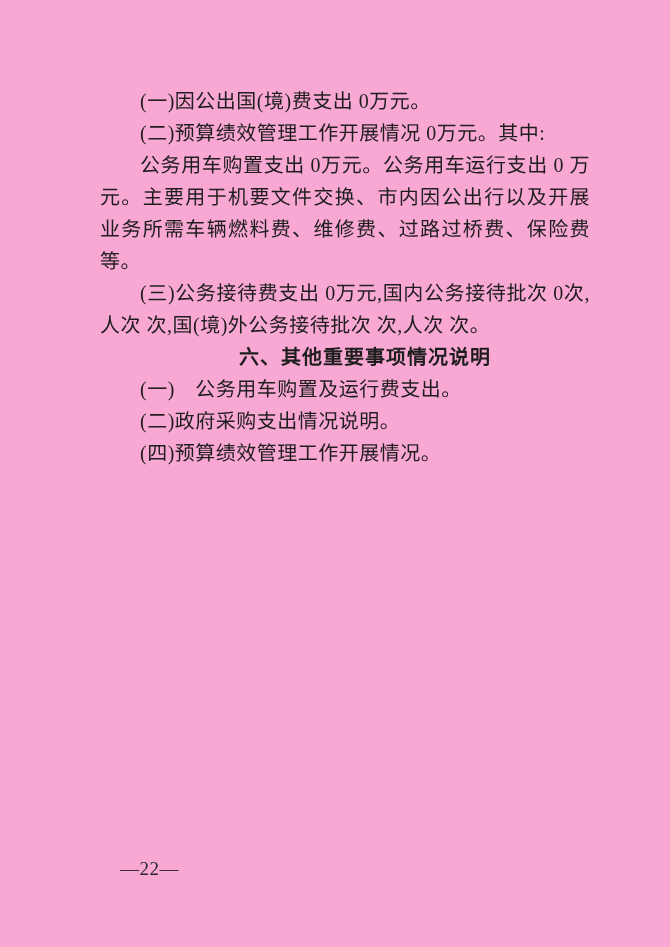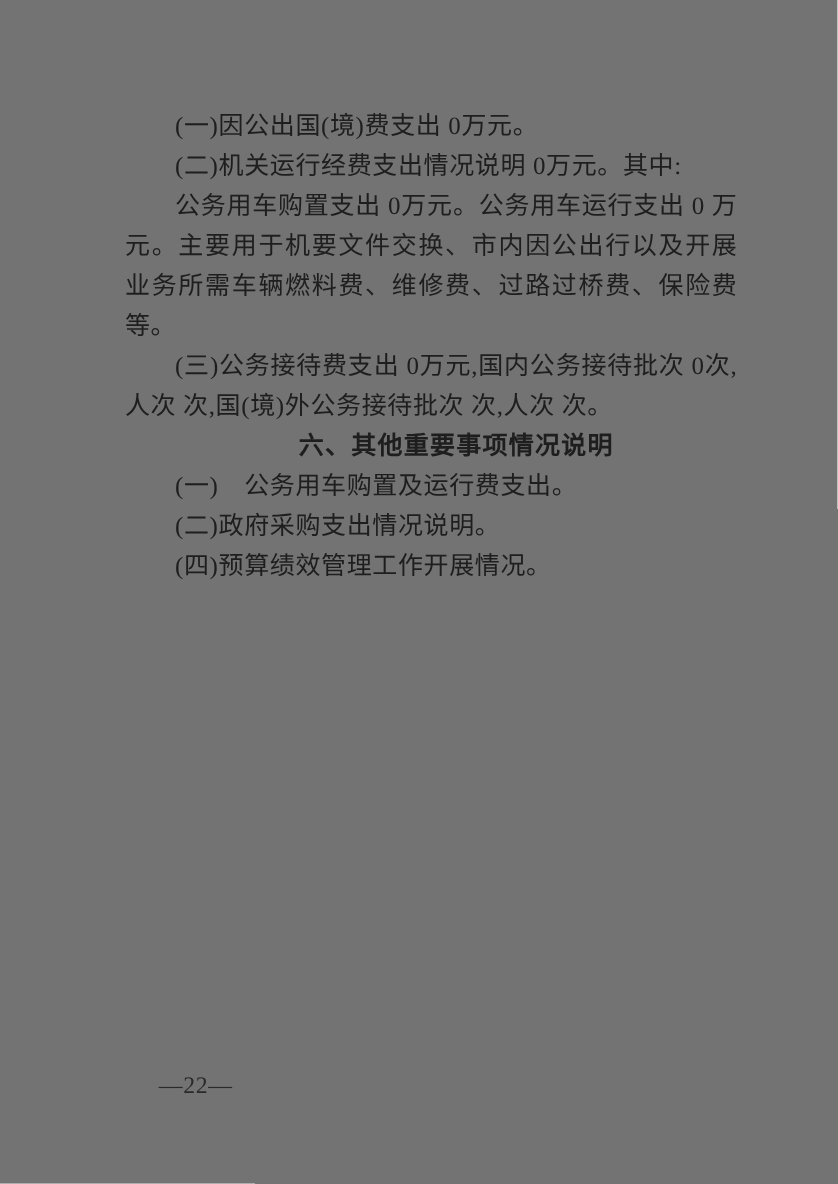--- a/index.html
+++ b/index.html
@@ -4,21 +4,21 @@
 <style>
   html, body {
     margin: 0;
     padding: 0;
     background: #ffffff;
   }
   .doc-page {
     position: relative;
     width: 670px;
     height: 947px;
-    background: #737373;
+    background: #f9a8d4;
     box-sizing: border-box;
     overflow: hidden;
     font-family: "Liberation Serif", "DejaVu Serif", serif;
     color: #1e1e1e;
   }
   .doc-body {
     position: absolute;
     top: 85px;
     left: 100px;
     width: 490px;
@@ -33,35 +33,35 @@
     text-justify: inter-character;
   }
   .para.heading {
     font-family: "Liberation Sans", "DejaVu Sans", sans-serif;
     font-weight: bold;
     text-align: center;
     letter-spacing: 1px;
   }
   .page-footer {
     position: absolute;
-    left: 127px;
+    left: 120px;
     top: 857px;
     font-size: 19px;
     line-height: 24px;
     letter-spacing: 0.5px;
     color: #2a2a2a;
   }
 </style>
 </head>
 <body>
 
 <div class="doc-page">
   <div class="doc-body">
       <p class="para">(一)因公出国(境)费支出 0万元。</p>
-      <p class="para">(二)机关运行经费支出情况说明 0万元。其中:</p>
+      <p class="para">(二)预算绩效管理工作开展情况 0万元。其中:</p>
       <p class="para">公务用车购置支出 0万元。公务用车运行支出 0 万元。主要用于机要文件交换、市内因公出行以及开展　业务所需车辆燃料费、维修费、过路过桥费、保险费等。</p>
       <p class="para">(三)公务接待费支出 0万元,国内公务接待批次 0次,人次 次,国(境)外公务接待批次 次,人次 次。</p>
       <p class="para heading">六、其他重要事项情况说明</p>
       <p class="para">(一)　公务用车购置及运行费支出。</p>
       <p class="para">(二)政府采购支出情况说明。</p>
       <p class="para">(四)预算绩效管理工作开展情况。</p>
     </div>
   <div class="page-footer">—22—</div>
 </div>
 

